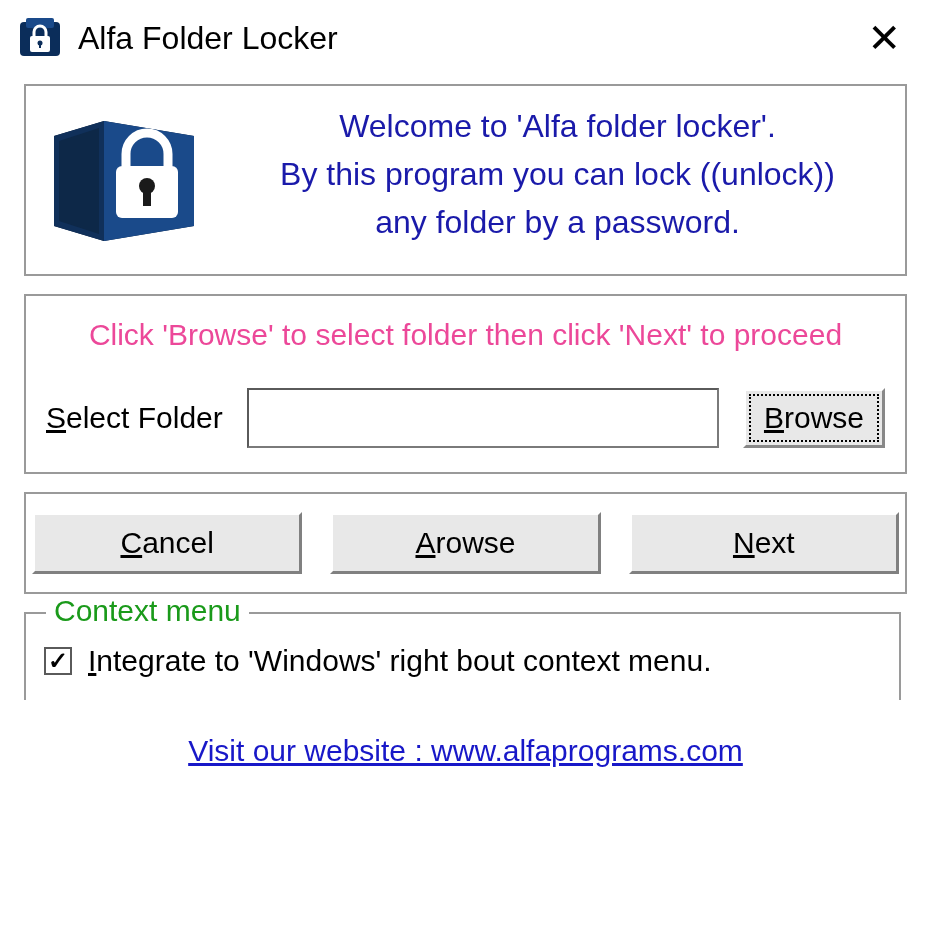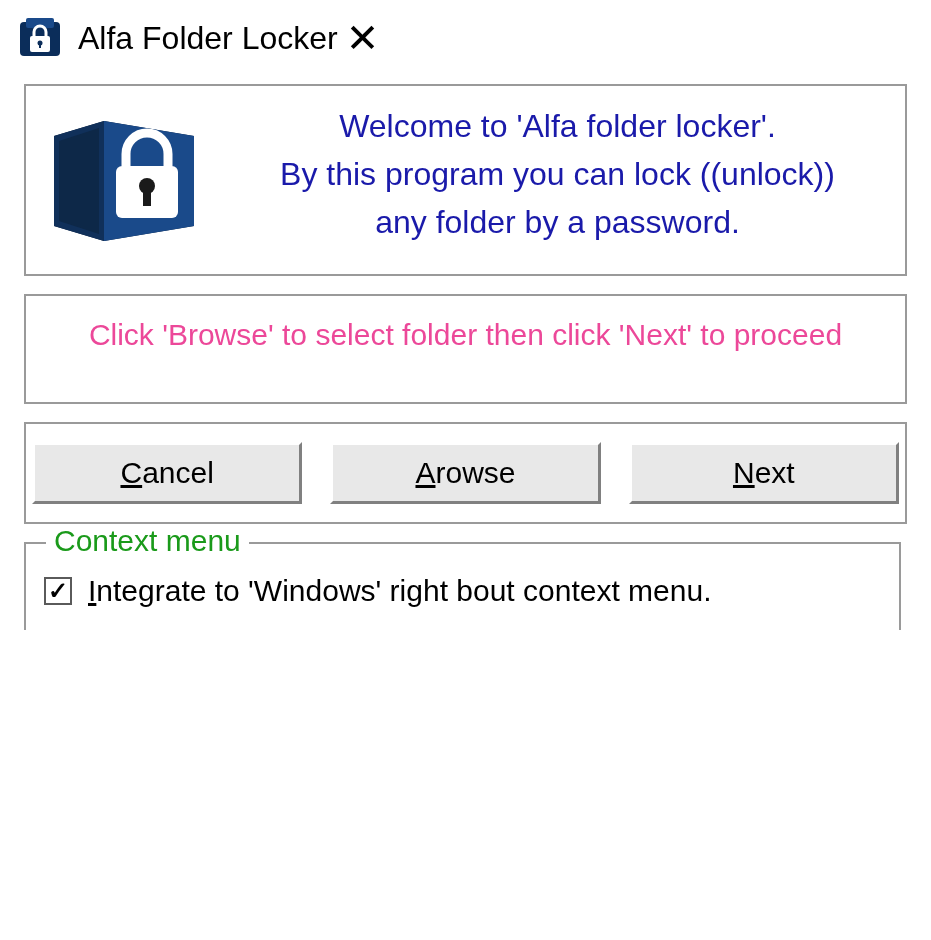--- a/index.html
+++ b/index.html
@@ -12,20 +12,21 @@
     height: 940px;
     overflow: hidden;
   }
   .window {
     width: 931px;
     padding: 10px 16px 8px 16px;
   }
   .titlebar {
     display: flex;
     align-items: center;
+    justify-content: space-between;
     padding: 4px 6px 10px 0px;
   }
   .titlebar-left {
     display: flex;
     align-items: center;
     gap: 14px;
   }
   .title-text {
     font-size: 32px;
     color: #000;
@@ -201,32 +202,40 @@
     </span>
     <div class="welcome-text">
       <div>Welcome to 'Alfa folder locker'.</div>
       <div>By this program you can lock ((unlock))</div>
       <div>any folder by a password.</div>
     </div>
   </div>
 
   <div class="panel">
     <div class="instruction">Click 'Browse' to select folder then click 'Next' to proceed</div>
+    <div class="select-row">
+      <span class="select-label"><span class="ul">S</span><span>elect Folder</span></span>
+      <input class="folder-input" type="text" value="" style="">
+      <button class="browse-btn"><span class="ul">B</span><span>rowse</span></button>
+    </div>
   </div>
 
   <div class="panel btn-row">
     <button class="wbtn"><span class="ul">C</span><span>ancel</span></button>
     <button class="wbtn"><span class="ul">A</span><span>rowse</span></button>
     <button class="wbtn"><span class="ul">N</span><span>ext</span></button>
   </div>
 
   <div class="fieldset">
     <div class="legend">Context menu</div>
     <div class="checkbox-row">
       <span class="checkbox">
         <span class="checkmark">✓</span>
       </span>
       <span><span class="ul">I</span><span>ntegrate to 'Windows' right bout context menu.</span></span>
     </div>
   </div>
 
+  <div class="footer-link">
+    <a href="#">Visit our website : www.alfaprograms.com</a>
+  </div>
 
 </div>
 
 </body></html>

